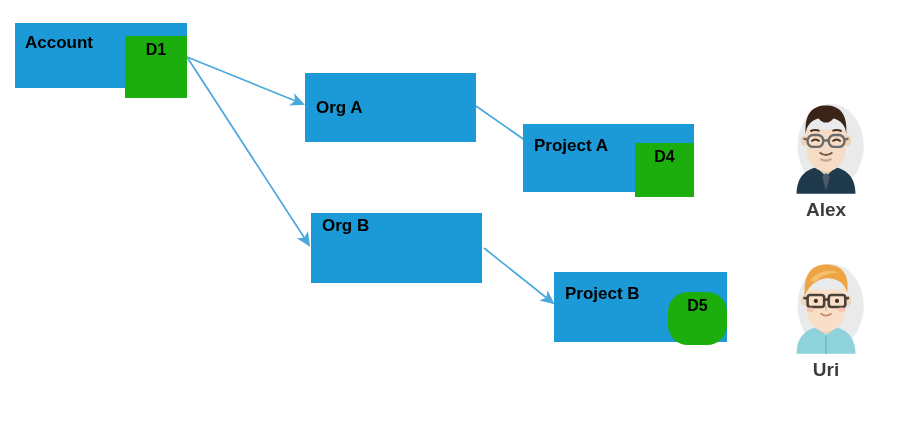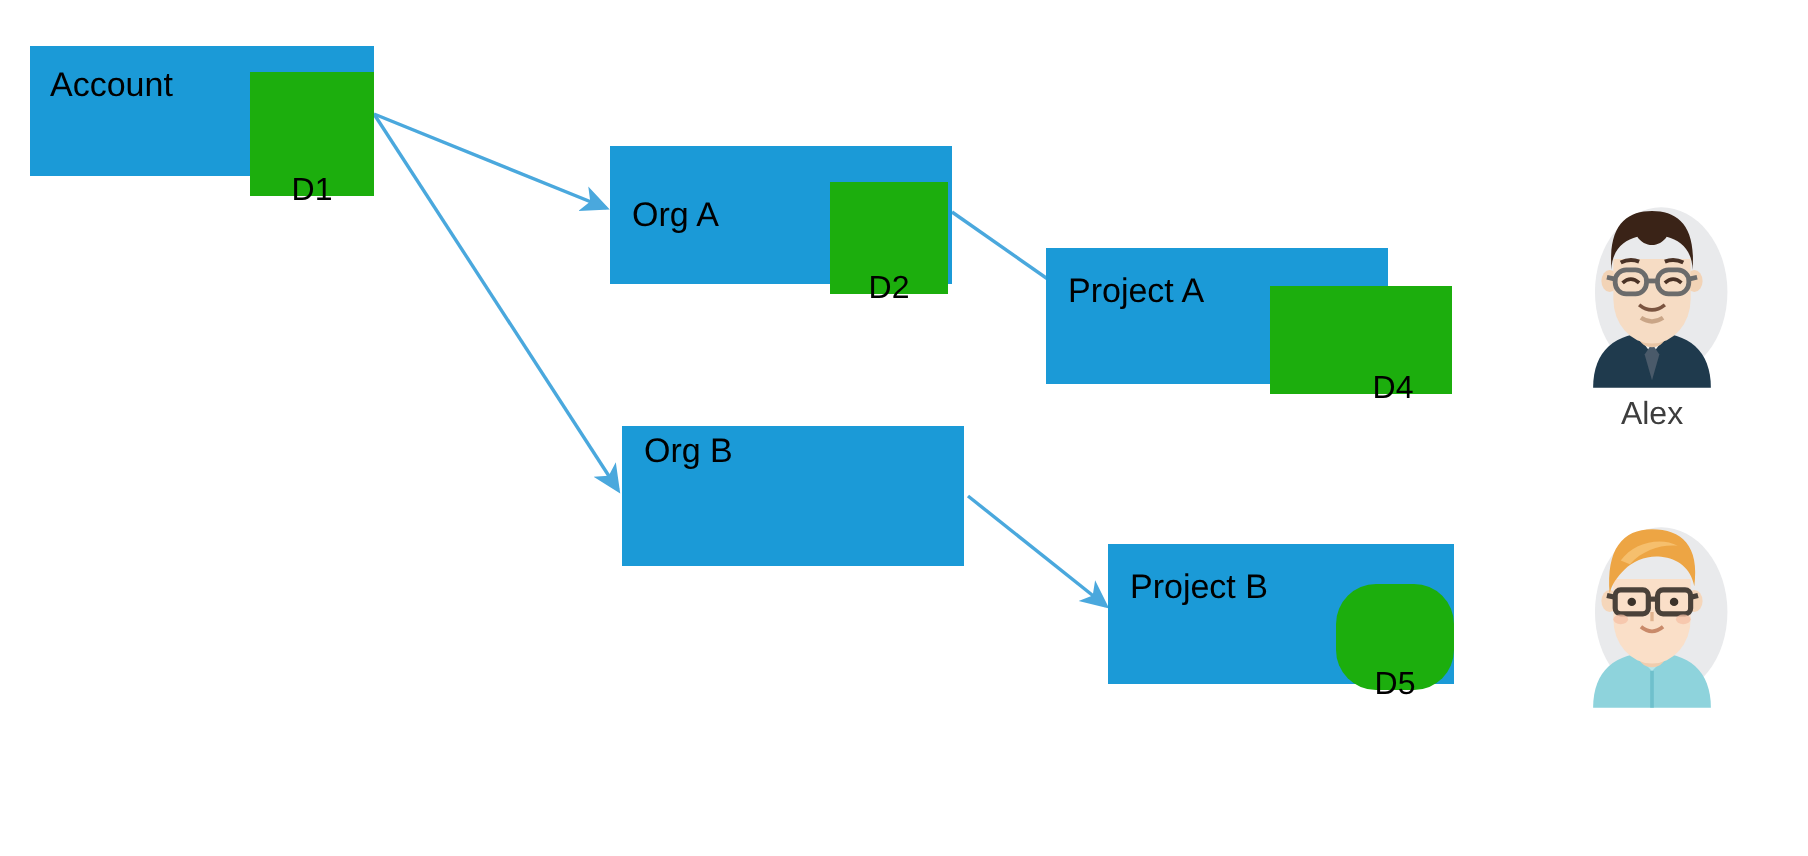--- a/index.html
+++ b/index.html
@@ -9,20 +9,21 @@
   }
   body {
     font-family: "Liberation Sans", sans-serif;
   }
   #canvas {
     position: relative;
     width: 904px;
     height: 428px;
     background: #ffffff;
     overflow: hidden;
+    font-weight: bold;
   }
 
   
   .node {
     position: absolute;
   }
   .node-box {
     position: absolute;
     left: 0;
     top: 0;
@@ -33,21 +34,21 @@
     color: #000000;
     font-size: 17px;
     line-height: 1;
     white-space: nowrap;
     font-family: "Liberation Sans", sans-serif;
   }
   .badge {
     position: absolute;
     background: #1cae0d;
     display: flex;
-    align-items: flex-end;
+    align-items: flex-start;
     justify-content: center;
   }
   .badge-label {
     color: #000000;
     font-size: 16px;
     line-height: 1;
     font-family: "Liberation Sans", sans-serif;
     position: relative;
     top: 6px;
   }
@@ -69,21 +70,21 @@
     text-align: center;
   }
   .avatar-art {
     width: 92px;
     height: 96px;
     margin: 0 auto;
     display: block;
   }
   .avatar-name {
     margin-top: 6px;
-    font-size: 16px;
+    font-size: 19px;
     color: #3d3d3d;
     font-family: "Liberation Sans", sans-serif;
     line-height: 1;
   }
 </style>
 </head>
 <body>
 
 <div id="canvas">
 
@@ -103,29 +104,26 @@
     <div class="node-box" style="width:172px; height:65px;"></div>
     <div class="node-label" style="left:10px; top:11px;">Account</div>
     <div class="badge" style="left:110px; top:13px; width:62px; height:62px;">
       <span class="badge-label">D1</span>
     </div>
   </div>
 
   <div class="node" style="left:305px; top:73px; width:171px; height:74px;">
     <div class="node-box" style="width:171px; height:69px;"></div>
     <div class="node-label" style="left:11px; top:26px;">Org A</div>
-    <div class="badge" style="left:110px; top:18px; width:59px; height:56px;">
-      <span class="badge-label">D2</span>
-    </div>
   </div>
 
   <div class="node" style="left:523px; top:124px; width:171px; height:73px;">
     <div class="node-box" style="width:171px; height:68px;"></div>
     <div class="node-label" style="left:11px; top:13px;">Project A</div>
-    <div class="badge" style="left:112px; top:19px; width:59px; height:54px;padding-left:32px;">
+    <div class="badge" style="left:112px; top:19px; width:59px; height:54px;">
       <span class="badge-label">D4</span>
     </div>
   </div>
 
   <div class="node" style="left:311px; top:213px; width:172px; height:71px;">
     <div class="node-box" style="width:171px; height:70px;"></div>
     <div class="node-label" style="left:11px; top:4px;">Org B</div>
   </div>
 
   <div class="node" style="left:554px; top:272px; width:173px; height:73px;">
@@ -211,15 +209,16 @@
       <circle cx="39" cy="46.5" r="2.3" fill="#3b322a"></circle>
       <circle cx="62" cy="46.5" r="2.3" fill="#3b322a"></circle>
 
       <ellipse cx="33" cy="56" rx="4" ry="2.6" fill="#f6c0a6" opacity="0.75"></ellipse>
       <ellipse cx="67" cy="56" rx="4" ry="2.6" fill="#f6c0a6" opacity="0.75"></ellipse>
 
       <path d="M50,52 v5" fill="none" stroke="#e0b38f" stroke-width="1.8"></path>
 
       <path d="M44,60 q6,5 12,0" fill="none" stroke="#c98a6a" stroke-width="2"></path>
     </svg>
+    <div class="avatar-name">Uri</div>
   </div>
 
 </div>
 
 </body></html>

